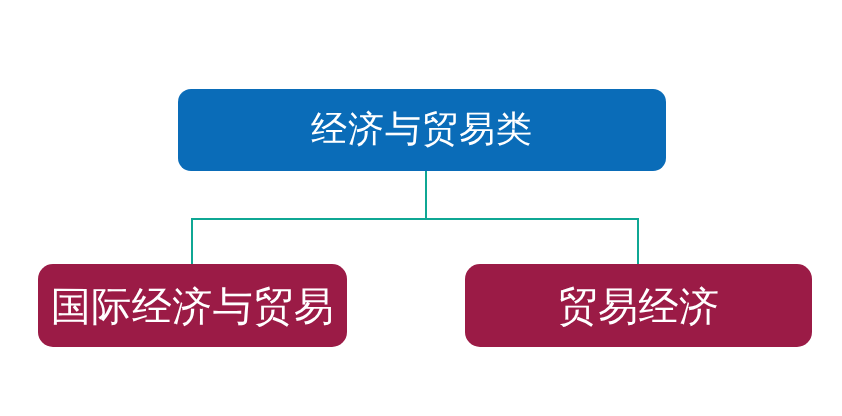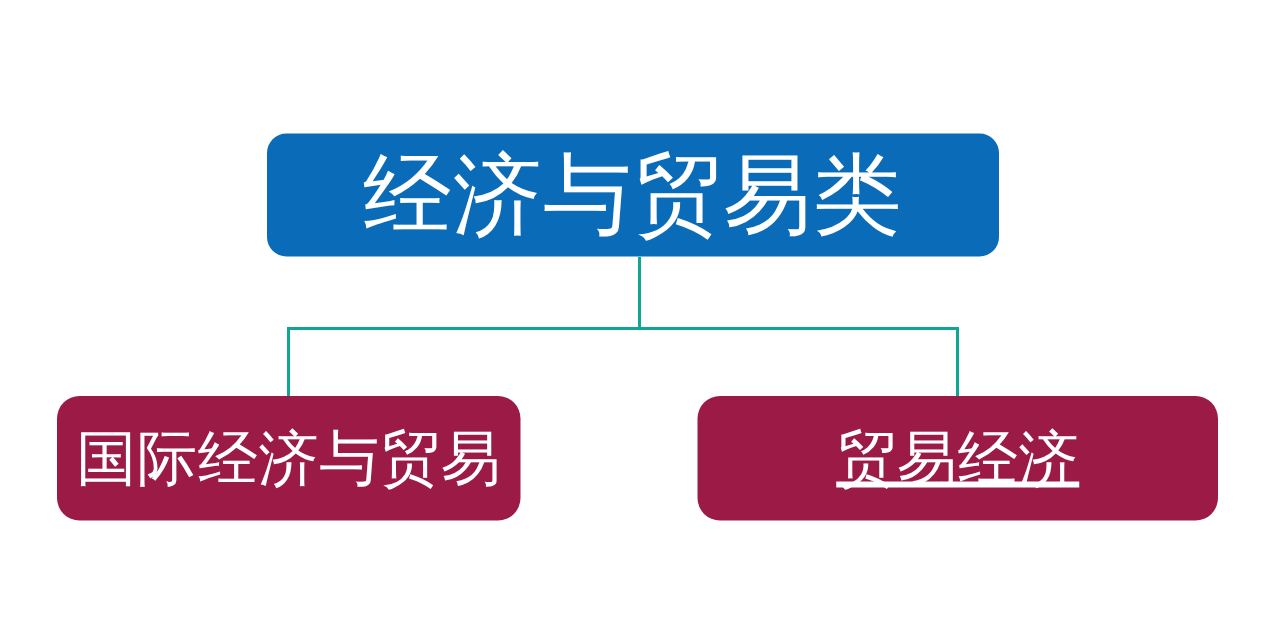--- a/index.html
+++ b/index.html
@@ -46,21 +46,21 @@
   
   #node-root {
     left: 178px;
     top: 89px;
     width: 488px;
     height: 82px;
     background: #0A6CB8;
     border-radius: 13px;
   }
   #node-root .node-label {
-    font-size: 59px;
+    font-size: 36px;
     letter-spacing: 1px;
     padding-bottom: 2px;
   }
 
   
   .node-child {
     background: #9B1B46;
     border-radius: 15px;
     top: 264px;
     height: 83px;
@@ -69,21 +69,20 @@
     font-size: 40px;
     letter-spacing: 0.5px;
   }
   #node-child-0 {
     left: 38px;
     width: 309px;
   }
   #node-child-1 {
     left: 465px;
     width: 347px;
-    text-decoration: underline;
   }
 </style>
 </head>
 <body>
 
 <div id="canvas">
 
   <svg class="connectors" viewBox="0 0 842 416">
 
     <line x1="426" y1="171" x2="426" y2="219" stroke="#0FA794" stroke-width="2" shape-rendering="crispEdges"></line>

